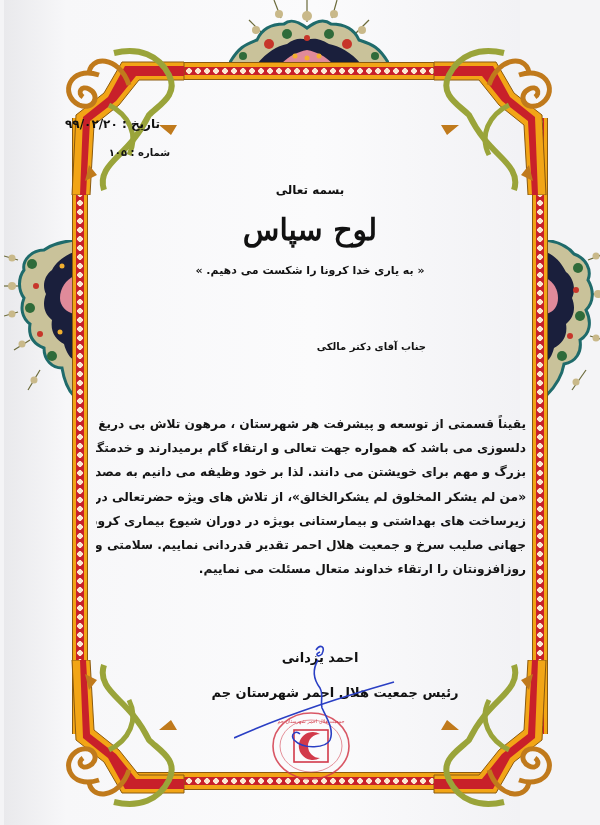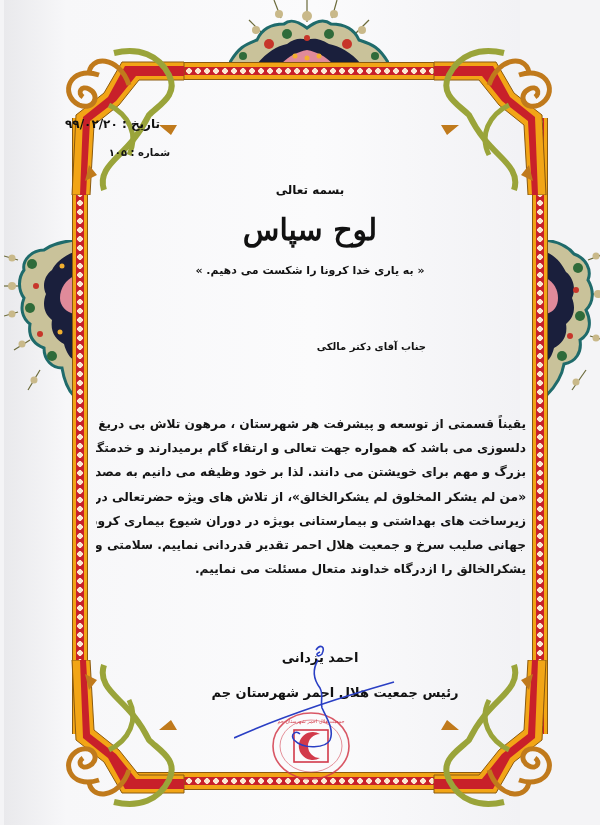--- a/index.html
+++ b/index.html
@@ -188,21 +188,21 @@
 
   <div class="txt" style="right:94px;top:341px;font-size:10px;">جناب آقای دکتر مالکی</div>
 
   <div class="body-text">
     <span>یقیناً قسمتی از توسعه و پیشرفت هر شهرستان ، مرهون تلاش بی دریغ انسانهای خدوم و</span>
     <span>دلسوزی می باشد که همواره جهت تعالی و ارتقاء گام برمیدارند  و خدمتگزاری را افتخاری</span>
     <span>بزرگ و مهم برای خویشتن می دانند. لذا بر خود وظیفه می دانیم به مصداق حدیث شریفه</span>
     <span>«من لم یشکر المخلوق لم یشکرالخالق»، از تلاش های  ویژه حضرتعالی در تقویت و توسعه</span>
     <span>زیرساخت های بهداشتی و بیمارستانی بویژه در دوران شیوع بیماری کرونا به مناسبت هفته</span>
     <span>جهانی صلیب سرخ و جمعیت هلال احمر  تقدیر قدردانی نماییم. سلامتی وموفقیت</span>
-    <span style="padding-right:0;">یشکرالخالق را ازدرگاه خداوند متعال مسئلت می نماییم.</span>
+    <span style="padding-right:0;">روزافزونتان را ارتقاء خداوند متعال مسئلت می نماییم.</span>
   </div>
 
   <div class="txt" style="left:0;width:632px;text-align:center;top:650px;font-size:13px;">احمد یزدانی</div>
   <div class="txt" style="left:0;width:662px;text-align:center;top:685px;font-size:13px;">رئیس جمعیت هلال احمر شهرستان جم</div>
 
   <svg class="orn" style="left:262px;top:708px;" width="90" height="75" viewBox="0 0 90 75">
     <ellipse cx="45" cy="38" rx="38" ry="33" fill="none" stroke="#d23a4a" stroke-width="1.6" opacity="0.85"></ellipse>
     <ellipse cx="45" cy="38" rx="31" ry="26" fill="none" stroke="#d23a4a" stroke-width="0.8" opacity="0.7"></ellipse>
     <rect x="28" y="22" width="34" height="32" fill="none" stroke="#d23a4a" stroke-width="1.6"></rect>
     <path d="M54,26 A14,14 0 1 0 54,50 A11,11 0 1 1 54,26 Z" fill="#d23a4a"></path>

